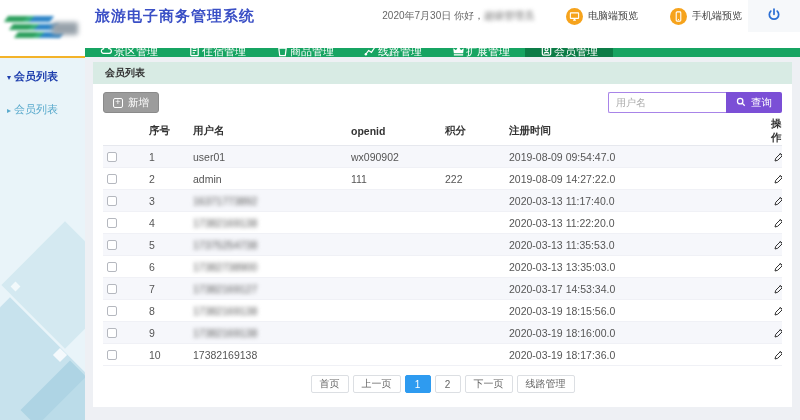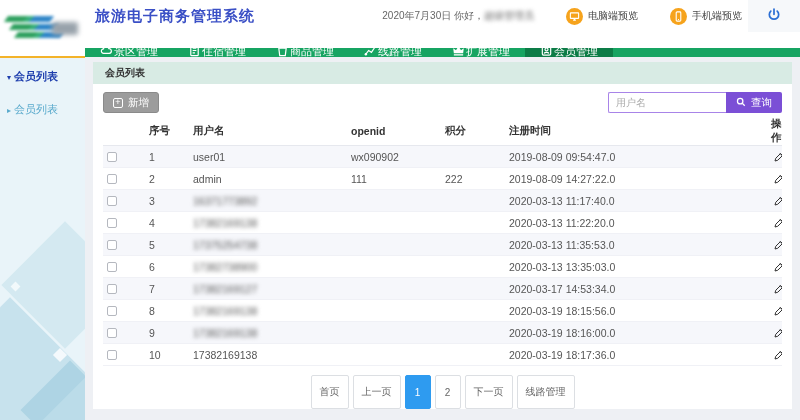--- a/index.html
+++ b/index.html
@@ -61,21 +61,21 @@
   tbody tr:nth-child(odd) { background:#f6f7fb; }
   th.c-check, td.c-check { width:42px; } th.c-no, td.c-no { width:44px; }
   th.c-user, td.c-user { width:158px; } th.c-openid, td.c-openid { width:94px;margin-left:8px; }
   th.c-points, td.c-points { width:64px; } th.c-time, td.c-time { width:234px;margin-left:28px; }
   th.c-ops { padding-left:32px; }
   .checkbox { width:10px; height:10px; border:1px solid #b5b8bf; border-radius:2px; background:#fff; cursor:pointer; }
   .ops-cell { display:flex; gap:12px; align-items:center; padding-left:30px; }
   .op-btn { cursor:pointer; display:flex; align-items:center; }
 
   .pagination { display:flex; justify-content:center; gap:4px; margin-top:9px; }
-  .page-btn { min-width:26px; height:34px; padding:0 8px; border:1px solid #dcdfe3; background:#fff; color:#666; font-size:10px; display:flex; align-items:center; justify-content:center; border-radius:2px; cursor:pointer; }
+  .page-btn { min-width:26px; height:18px; padding:0 8px; border:1px solid #dcdfe3; background:#fff; color:#666; font-size:10px; display:flex; align-items:center; justify-content:center; border-radius:2px; cursor:pointer; }
   .page-btn.active { background:#2e9bf0; border-color:#2e9bf0; color:#fff; }
 </style>
 </head>
 <body>
 
 <div class="header">
   <div class="app-title">旅游电子商务管理系统</div>
   <div class="header-right">
     <span class="greeting"><span>2020年7月30日 你好，</span><span class="blurred">超级管理员</span></span>
     <div class="preview-btn">

